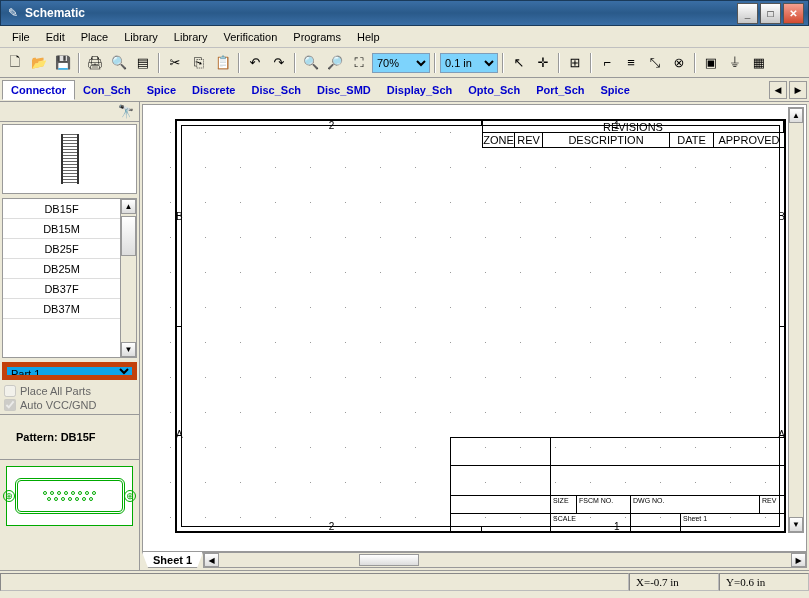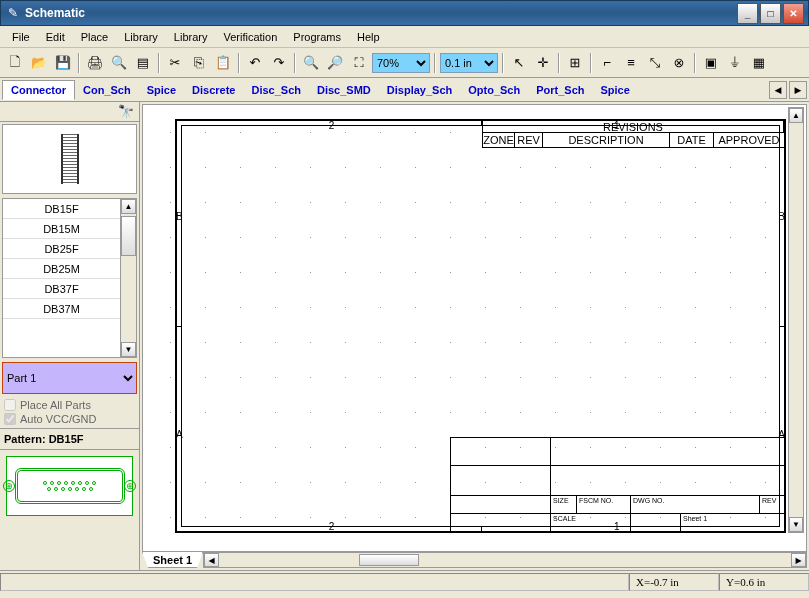--- a/index.html
+++ b/index.html
@@ -36,25 +36,25 @@
 .sidebar .search .bino { font-size: 13px; cursor: pointer; }
 .sidebar .preview { height: 70px; background: #fff; border: 1px solid #999; margin: 2px; display: flex; align-items: center; justify-content: center; position: relative; }
 .sidebar .preview .comp { width: 18px; height: 50px; background: repeating-linear-gradient(to bottom, #666 0, #666 1px, transparent 1px, transparent 3px); border-left: 2px solid #333; border-right: 2px solid #333; }
 .sidebar .scrollbar-v { width: 16px; background: #ece9d8; border-left: 1px solid #999; position: absolute; right: 0; top: 0; bottom: 0; }
 .sidebar .scrollbar-v .arrow { height: 15px; background: linear-gradient(#fff,#ddd); border: 1px solid #999; display: flex; align-items: center; justify-content: center; font-size: 8px; cursor: pointer; }
 .sidebar .scrollbar-v .thumb { height: 40px; background: linear-gradient(#fff,#ddd); border: 1px solid #999; margin-top: 2px; cursor: pointer; }
 .partlist { flex: 0 0 160px; background: #fff; border: 1px solid #999; margin: 2px; overflow: hidden; position: relative; display: flex; flex-direction: column; }
 .partlist .rows { flex: 1; overflow: hidden; }
 .partlist .row { height: 20px; display: flex; align-items: center; justify-content: center; border-bottom: 1px solid #ddd; cursor: pointer; }
 .partselect { margin: 2px; }
-.partselect select { width: 100%; height: 32px; border: 1px solid #c2410c; background: #c4b5fd; }
+.partselect select { width: 100%; height: 18px; border: 5px solid #c2410c; background: #0ea5e9; }
 .checks { padding: 2px 4px; }
 .checks label { display: flex; align-items: center; gap: 4px; color: #666; padding: 1px 0; }
 .checks input { width: 12px; height: 12px; }
-.pattern { padding: 4px; font-weight: bold; border-top: 1px solid #999; border-bottom: 1px solid #999; }
+.pattern { padding: 16px; font-weight: bold; border-top: 1px solid #999; border-bottom: 1px solid #999; }
 .footprint { height: 60px; background: #fff; border: 1px solid #0a0; margin: 6px; display: flex; align-items: center; justify-content: center; position: relative; }
 .footprint .outline { width: 110px; height: 36px; border: 3px double #0a0; border-radius: 6px; display: flex; flex-direction: column; align-items: center; justify-content: center; gap: 2px; }
 .footprint .pinrow { display: flex; gap: 3px; }
 .footprint .pin { width: 4px; height: 4px; border: 1px solid #0a0; border-radius: 50%; }
 .footprint .hole { width: 12px; height: 12px; border: 1px solid #0a0; border-radius: 50%; position: absolute; display: flex; align-items: center; justify-content: center; font-size: 9px; color: #0a0; }
 .footprint .hole.left { left: -4px; }
 .footprint .hole.right { right: -4px; }
 
 
 .canvas-wrap { flex: 1; display: flex; flex-direction: column; background: #ece9d8; position: relative; }

